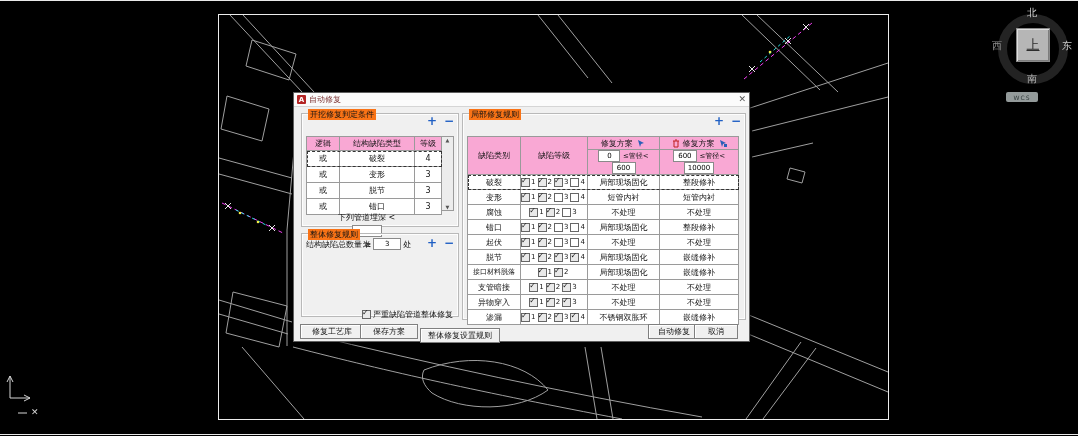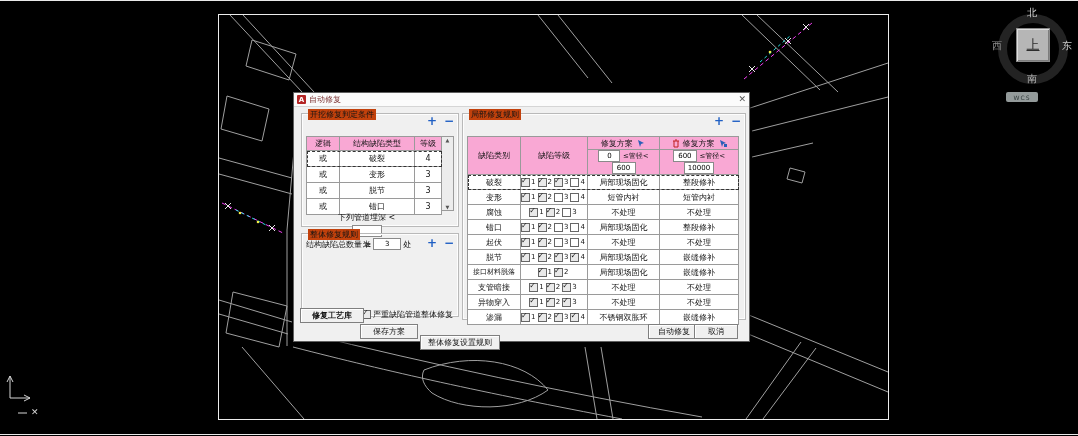--- a/index.html
+++ b/index.html
@@ -23,21 +23,21 @@
   
   .dlg{position:absolute;left:293px;top:92px;width:455px;height:248px;background:#f0f0f0;
        border:1px solid #5f5f5f;box-shadow:2px 2px 3px rgba(0,0,0,.6);font-size:8px;}
   .tbar{height:13px;background:#fbfbfb;border-bottom:1px solid #d5d5d5;display:flex;align-items:center;
         padding:0 3px;gap:3px;}
   .appico{width:9px;height:9px;background:#b32424;color:#fff;font-size:7px;font-weight:bold;
           display:flex;align-items:center;justify-content:center;border-radius:1px;}
   .ttl{color:#7d3535;font-size:8px;}
   .xbtn{margin-left:auto;color:#555;font-size:9px;line-height:9px;cursor:default;}
   .grp{position:absolute;border:1px solid #b9b9b9;box-shadow:inset 0 0 0 1px #fdfdfd;}
-  .glab{position:absolute;top:-5px;left:6px;background:#c2410c;padding:0 2px;font-size:8px;white-space:nowrap;text-align:right;}
+  .glab{position:absolute;top:-5px;left:6px;background:#f97316;padding:0 2px;font-size:8px;white-space:nowrap;text-align:right;}
   .pm{position:absolute;top:2px;right:4px;display:flex;gap:7px;}
   .pm span{color:#1f5fc4;font-weight:bold;font-size:12px;line-height:10px;cursor:default;}
   table{border-collapse:collapse;background:#fff;}
   th,td{border:1px solid #9a9a9a;font-size:8px;font-weight:normal;text-align:center;padding:0;}
   th{background:#f9a8d4;}
   tr.sel{outline:1px dashed #333;outline-offset:-1px;}
   .t1 td{height:15px;} .t1 th{height:13px;}
   .t2 td{height:15px;} .t2 th{height:12px;}
   .sbar{width:11px;background:#ececec;border:1px solid #9a9a9a;border-left:none;display:flex;
         flex-direction:column;justify-content:space-between;align-items:center;font-size:5px;color:#555;}
@@ -419,18 +419,18 @@
             <td>嵌缝修补</td>
           </tr>
         </tbody>
     </table>
   </div>
 
   <div class="row" style="left:68px;top:216px;">
     <span class="cb on"></span>
     <span>严重缺陷管道整体修复</span>
   </div>
-  <div class="btn" style="left:6px;top:215px;width:56px;font-weight:bold;">修复工艺库</div>
+  <div class="btn" style="left:6px;top:231px;width:56px;">修复工艺库</div>
   <div class="btn" style="left:66px;top:231px;width:50px;">保存方案</div>
-  <div class="btn" style="left:126px;top:242px;width:72px;">整体修复设置规则</div>
+  <div class="btn" style="left:126px;top:235px;width:72px;">整体修复设置规则</div>
   <div class="btn" style="left:354px;top:231px;width:44px;">自动修复</div>
   <div class="btn" style="left:400px;top:231px;width:36px;">取消</div>
 </div>
 
 </body></html>

